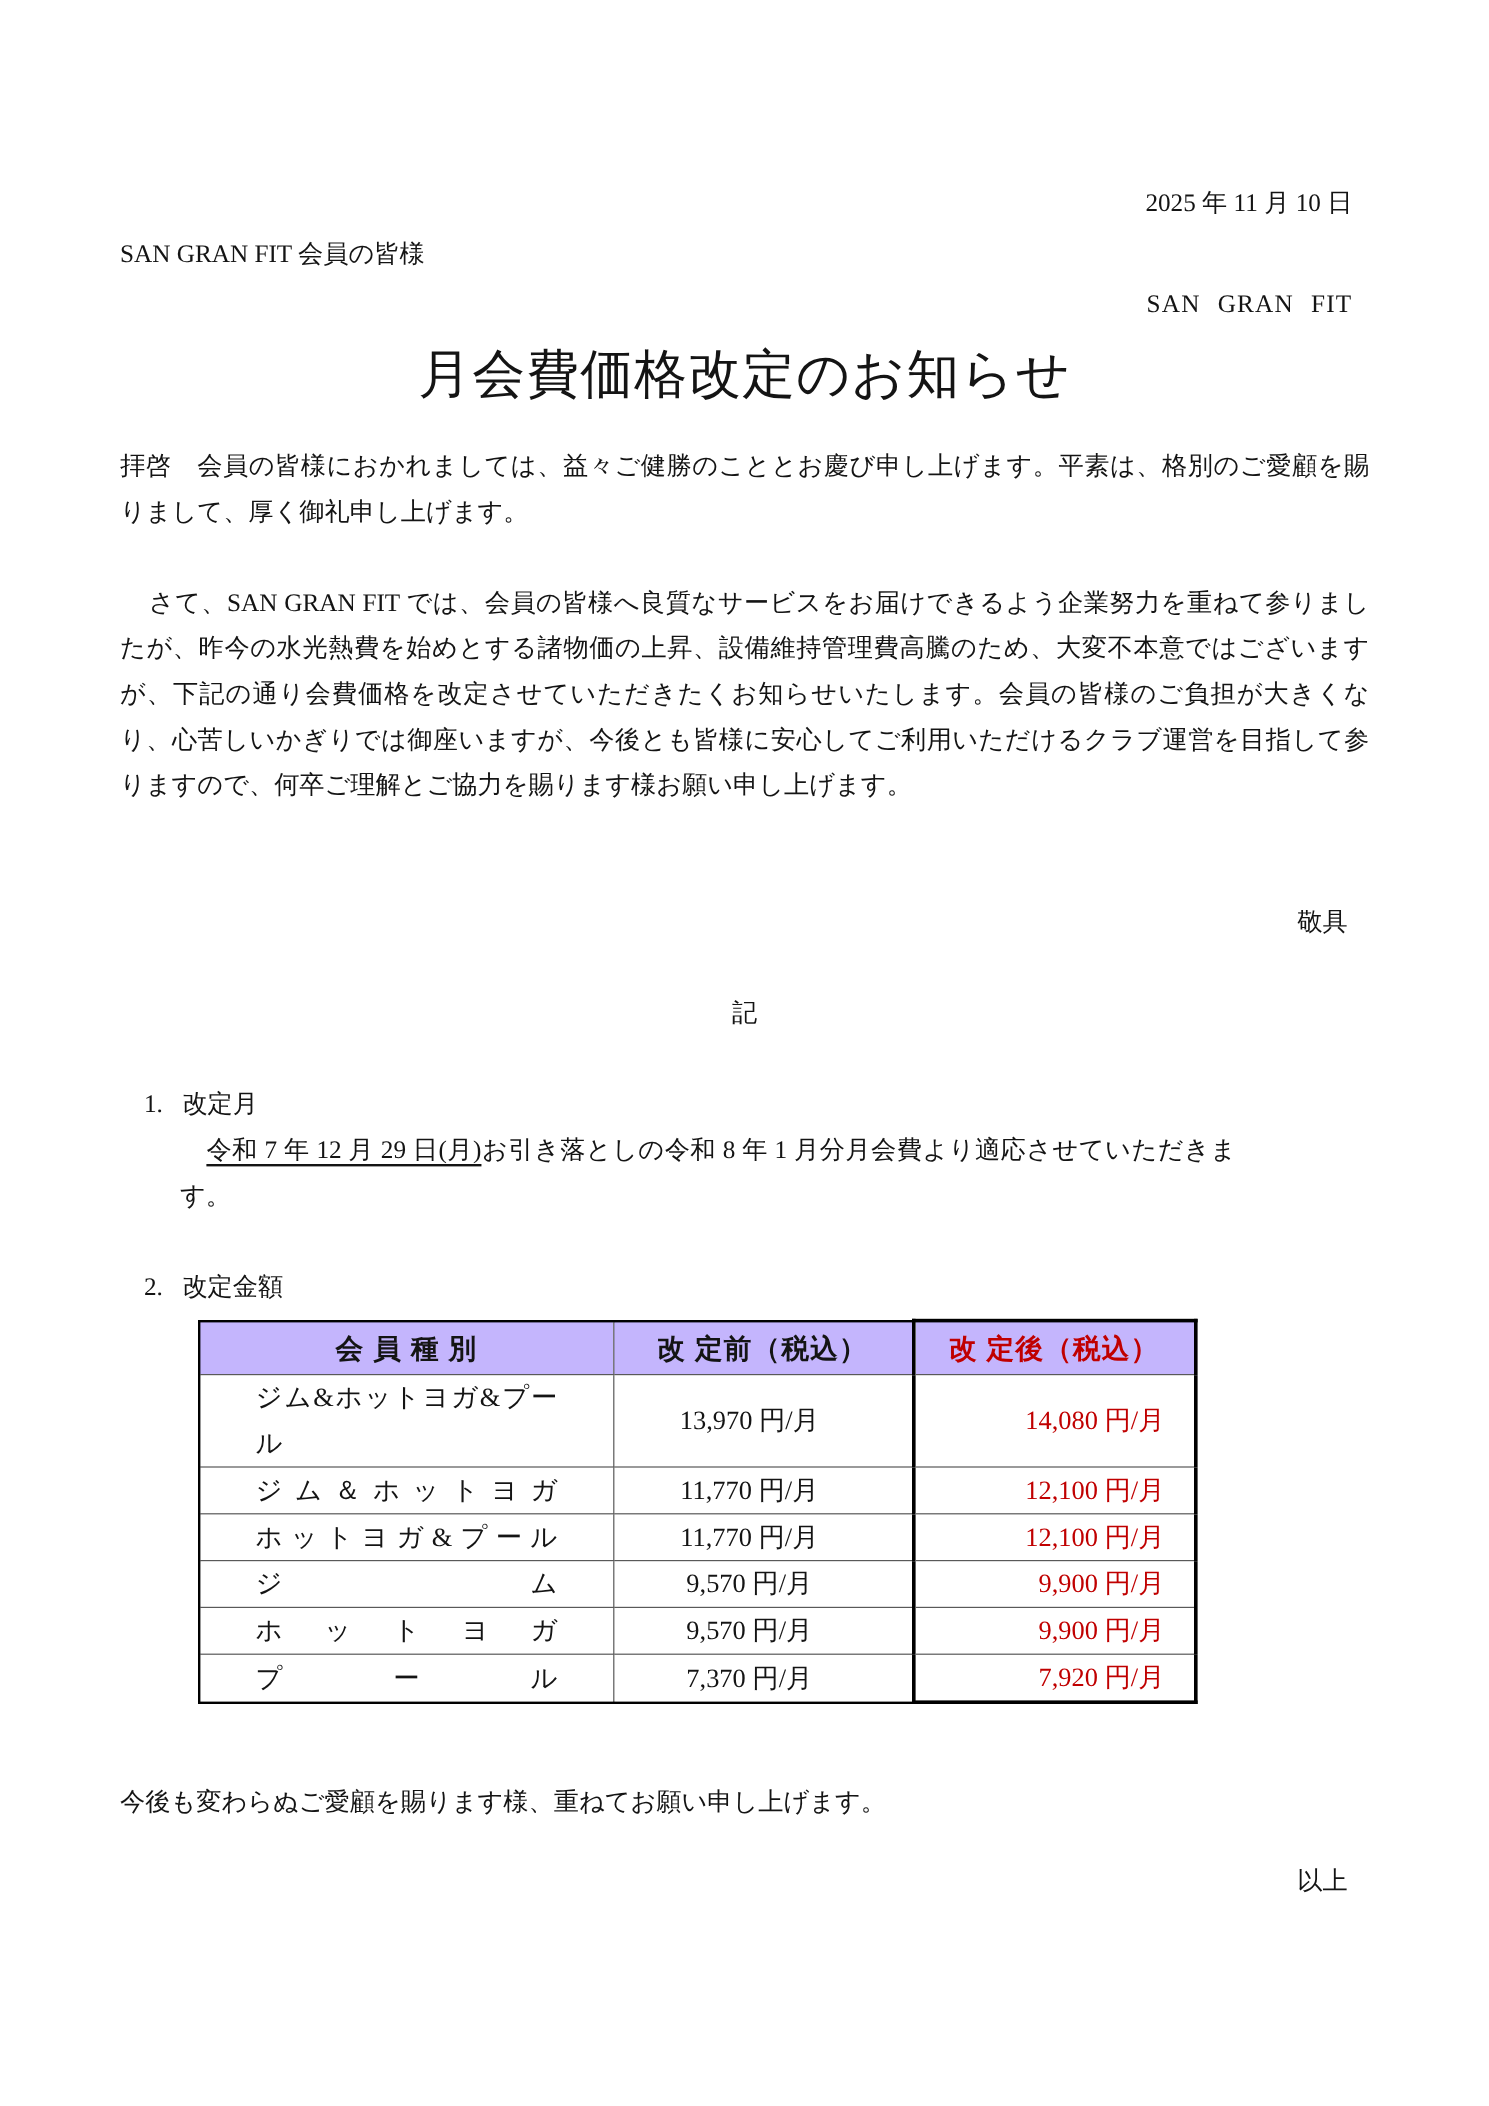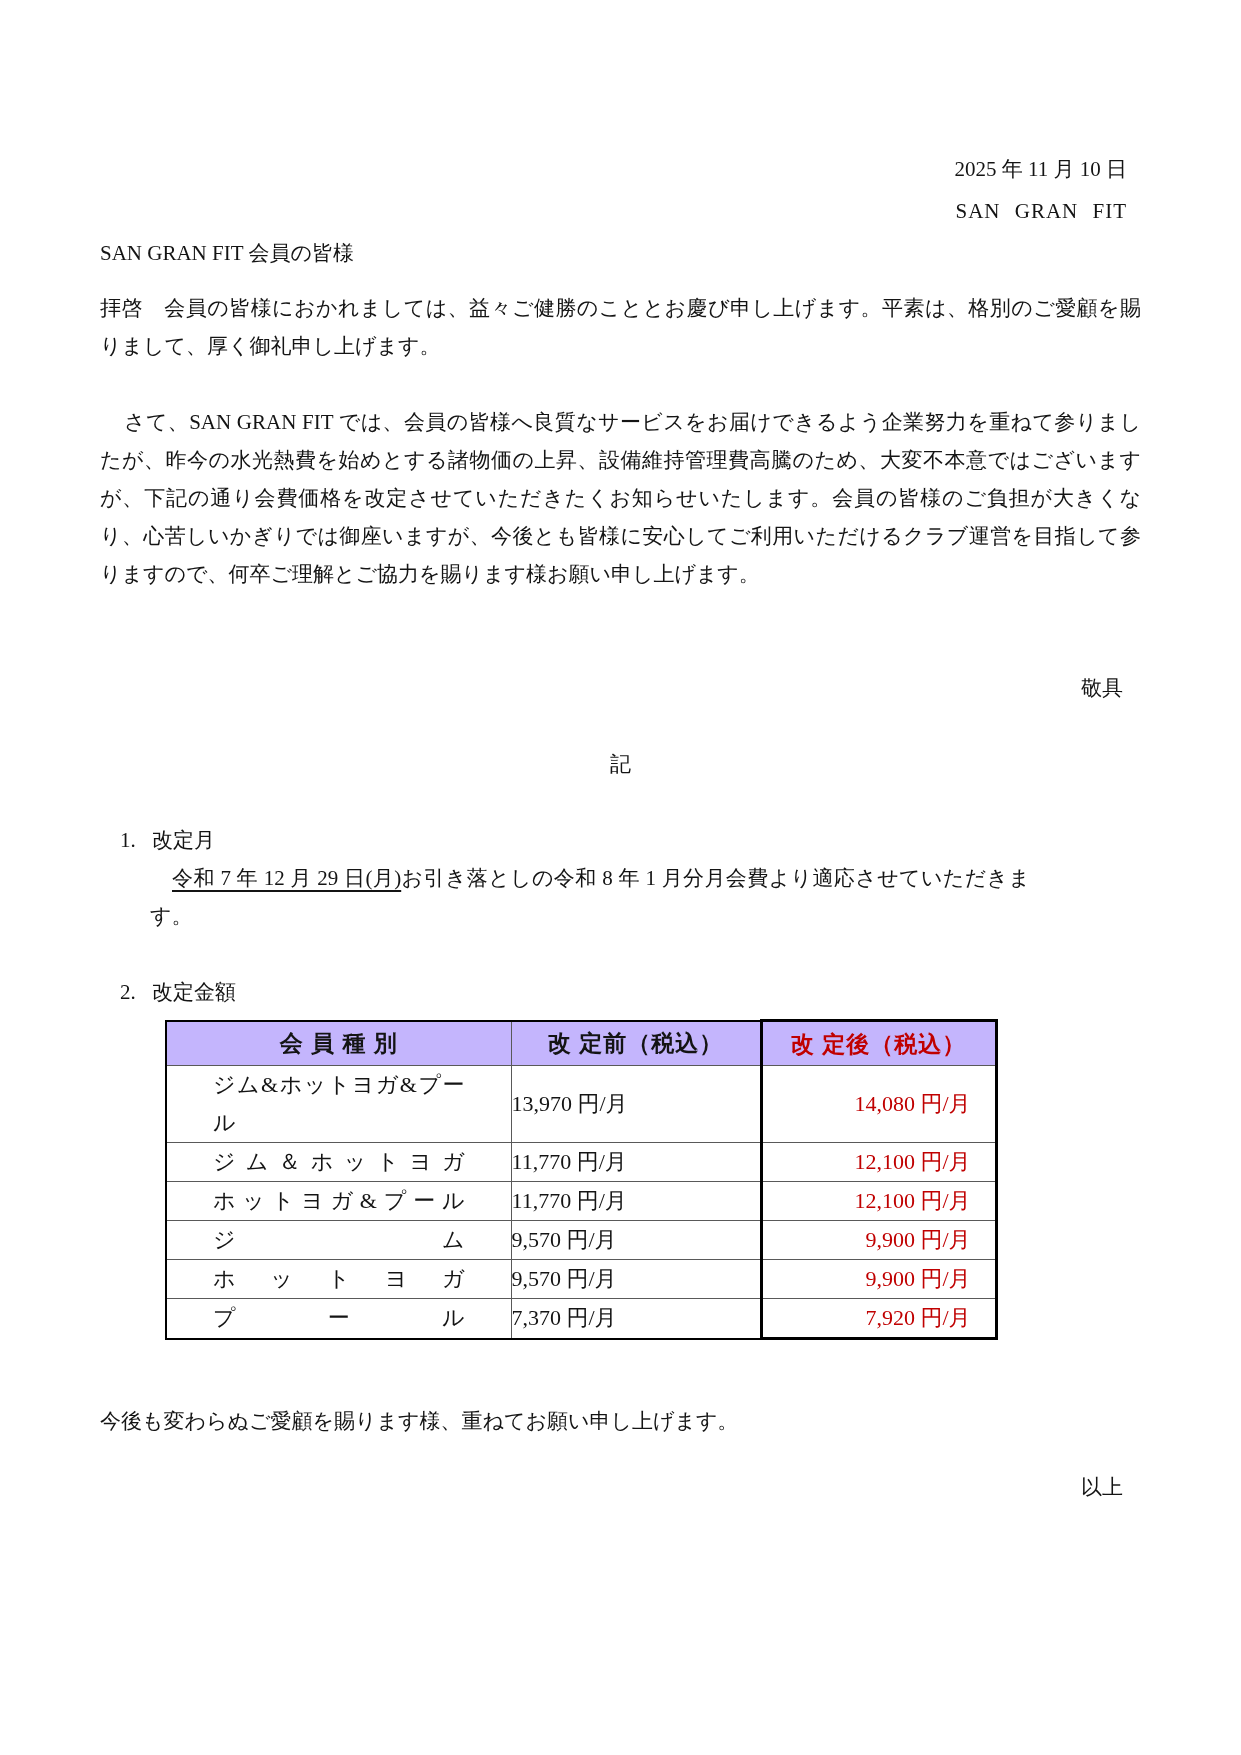--- a/index.html
+++ b/index.html
@@ -73,39 +73,40 @@
     font-size: 23px;
     text-align: center;
     letter-spacing: 1px;
   }
   .fee-table td { height: 37px; font-size: 22px; }
   td.cell-type {
     text-align: justify;
     text-align-last: justify;
     padding: 0 46px;
   }
-  td.cell-before { text-align: left; padding-right: 22px; }
+  td.cell-before { text-align: center; padding-right: 22px; }
   td.cell-after  { text-align: right; padding-right: 24px; }
 
   .col-after-border { border-left: 3px solid #000 !important; border-right: 3px solid #000 !important; }
   tr.header-row .col-after-border { border-top: 3px solid #000 !important; }
   tr.last-row  .col-after-border { border-bottom: 3px solid #000 !important; }
 
   .footer-note { margin-top: 62px; text-align: justify; }
   .end-marker { margin-top: 28px; text-align: right; padding-right: 18px; }
 </style>
 </head>
 <body>
 
 <div class="page">
 
   <div class="meta-line meta-date">2025 年 11 月 10 日</div>
+  <div class="meta-line meta-addressee">SAN GRAN FIT 会員の皆様</div>
   <div class="meta-line meta-sender">SAN GRAN FIT</div>
-  <div class="meta-line meta-addressee">SAN GRAN FIT 会員の皆様</div>
 
+  <h1 class="doc-title">月会費価格改定のお知らせ</h1>
 
   <p class="para para-greeting">拝啓　会員の皆様におかれましては、益々ご健勝のこととお慶び申し上げます。平素は、格別のご愛顧を賜りまして、厚く御礼申し上げます。</p>
 
   <p class="para para-body">さて、SAN GRAN FIT では、会員の皆様へ良質なサービスをお届けできるよう企業努力を重ねて参りましたが、昨今の水光熱費を始めとする諸物価の上昇、設備維持管理費高騰のため、大変不本意ではございますが、下記の通り会費価格を改定させていただきたくお知らせいたします。会員の皆様のご負担が大きくなり、心苦しいかぎりでは御座いますが、今後とも皆様に安心してご利用いただけるクラブ運営を目指して参りますので、何卒ご理解とご協力を賜ります様お願い申し上げます。</p>
 
   <div class="closing">敬具</div>
 
   <div class="record-marker">記</div>
 
   <div class="list">

